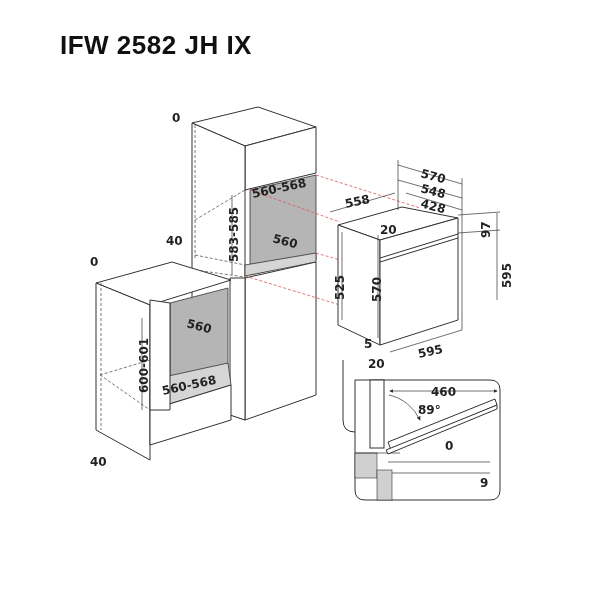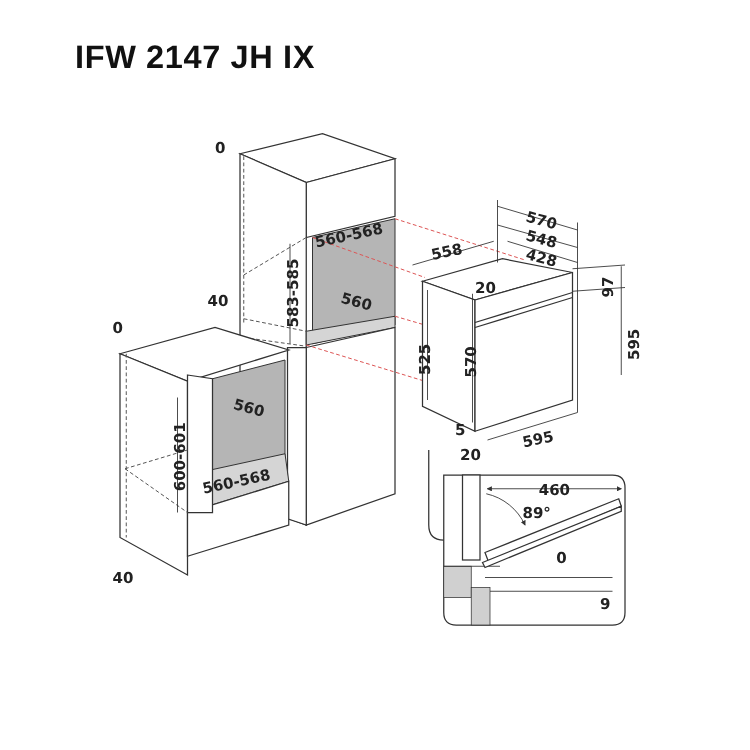--- a/index.html
+++ b/index.html
@@ -11,21 +11,21 @@
   .thin { stroke:#333; stroke-width:0.7; fill:none; }
   .dash { stroke:#555; stroke-width:0.8; stroke-dasharray:3,2; fill:none; }
   .red { stroke:#d55; stroke-width:0.8; stroke-dasharray:3,2; fill:none; }
   .face { fill:#fff; stroke:#333; stroke-width:1; }
   .cav { fill:#b5b5b5; stroke:#333; stroke-width:0.8; }
   .floor { fill:#d5d5d5; stroke:#333; stroke-width:0.8; }
 </style>
 </head>
 <body>
 
-<div class="title">IFW 2147 JH IX</div>
+<div class="title">IFW 2582 JH IX</div>
 
 <svg width="600" height="600" viewBox="0 0 600 600">
   <defs>
     <marker id="ar" markerWidth="6" markerHeight="6" refX="5" refY="3" orient="auto">
       <path d="M0,0 L6,3 L0,6 z" fill="#333"></path>
     </marker>
     <marker id="al" markerWidth="6" markerHeight="6" refX="1" refY="3" orient="auto">
       <path d="M6,0 L0,3 L6,6 z" fill="#333"></path>
     </marker>
   </defs>

